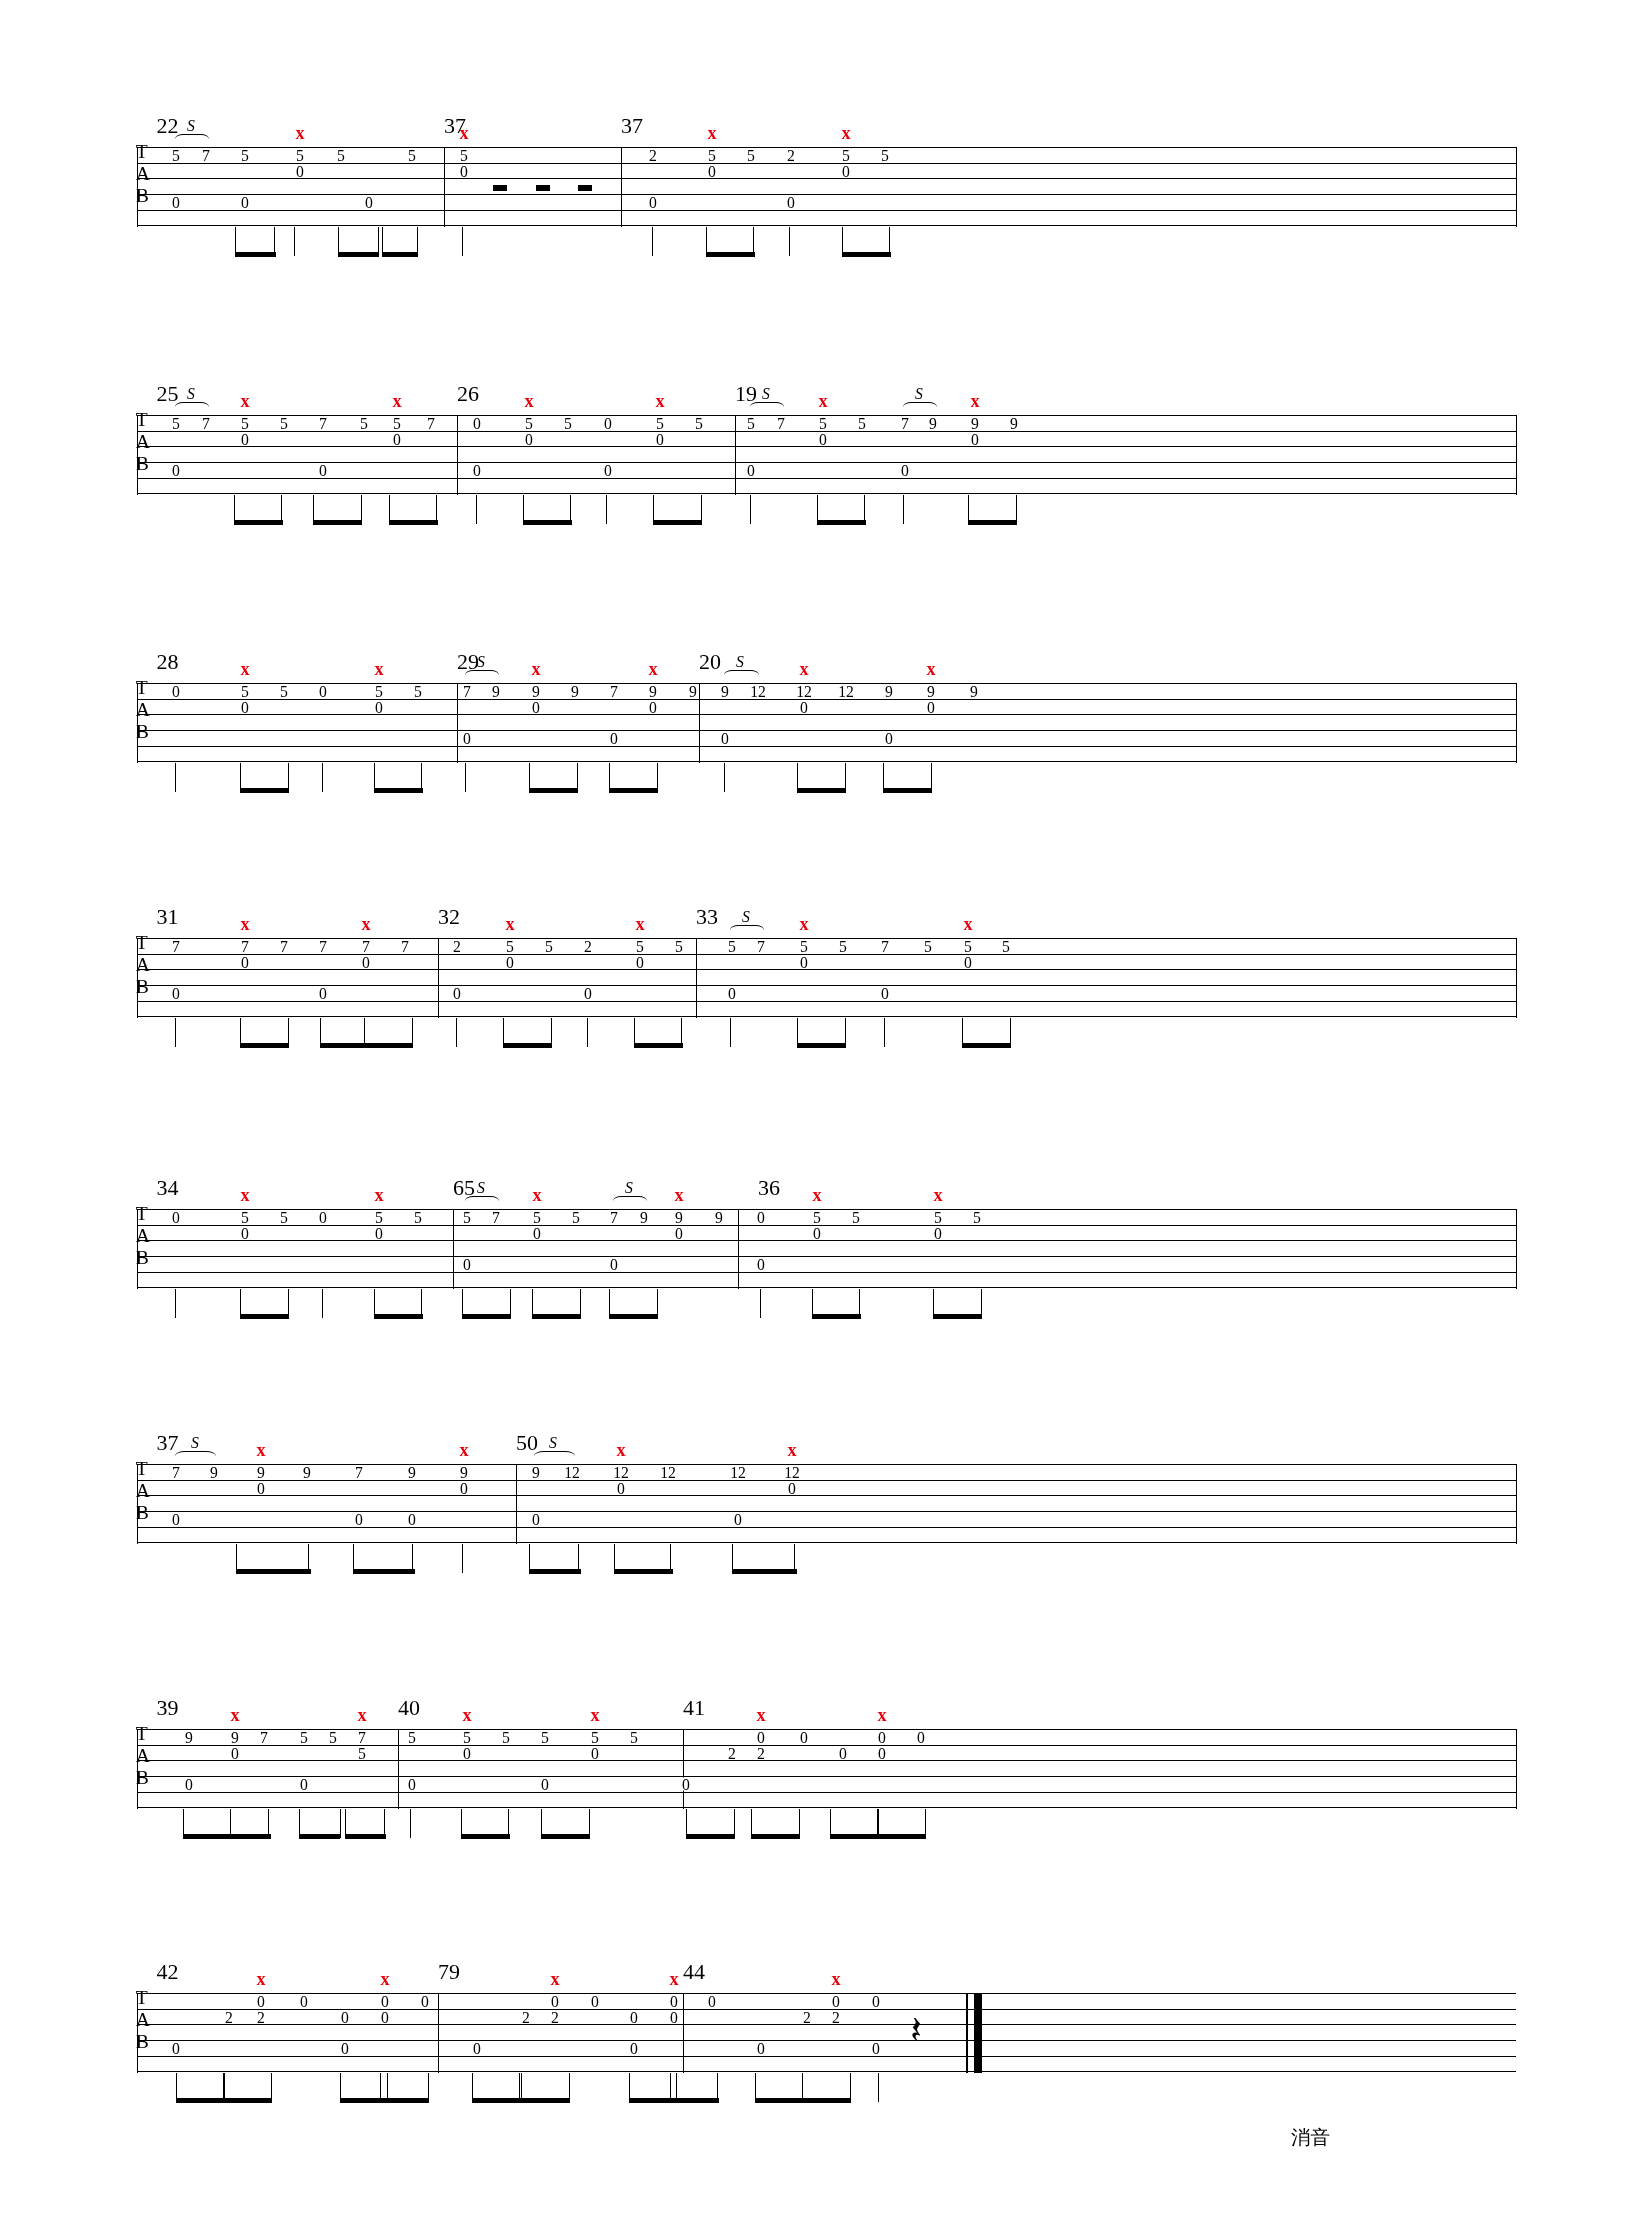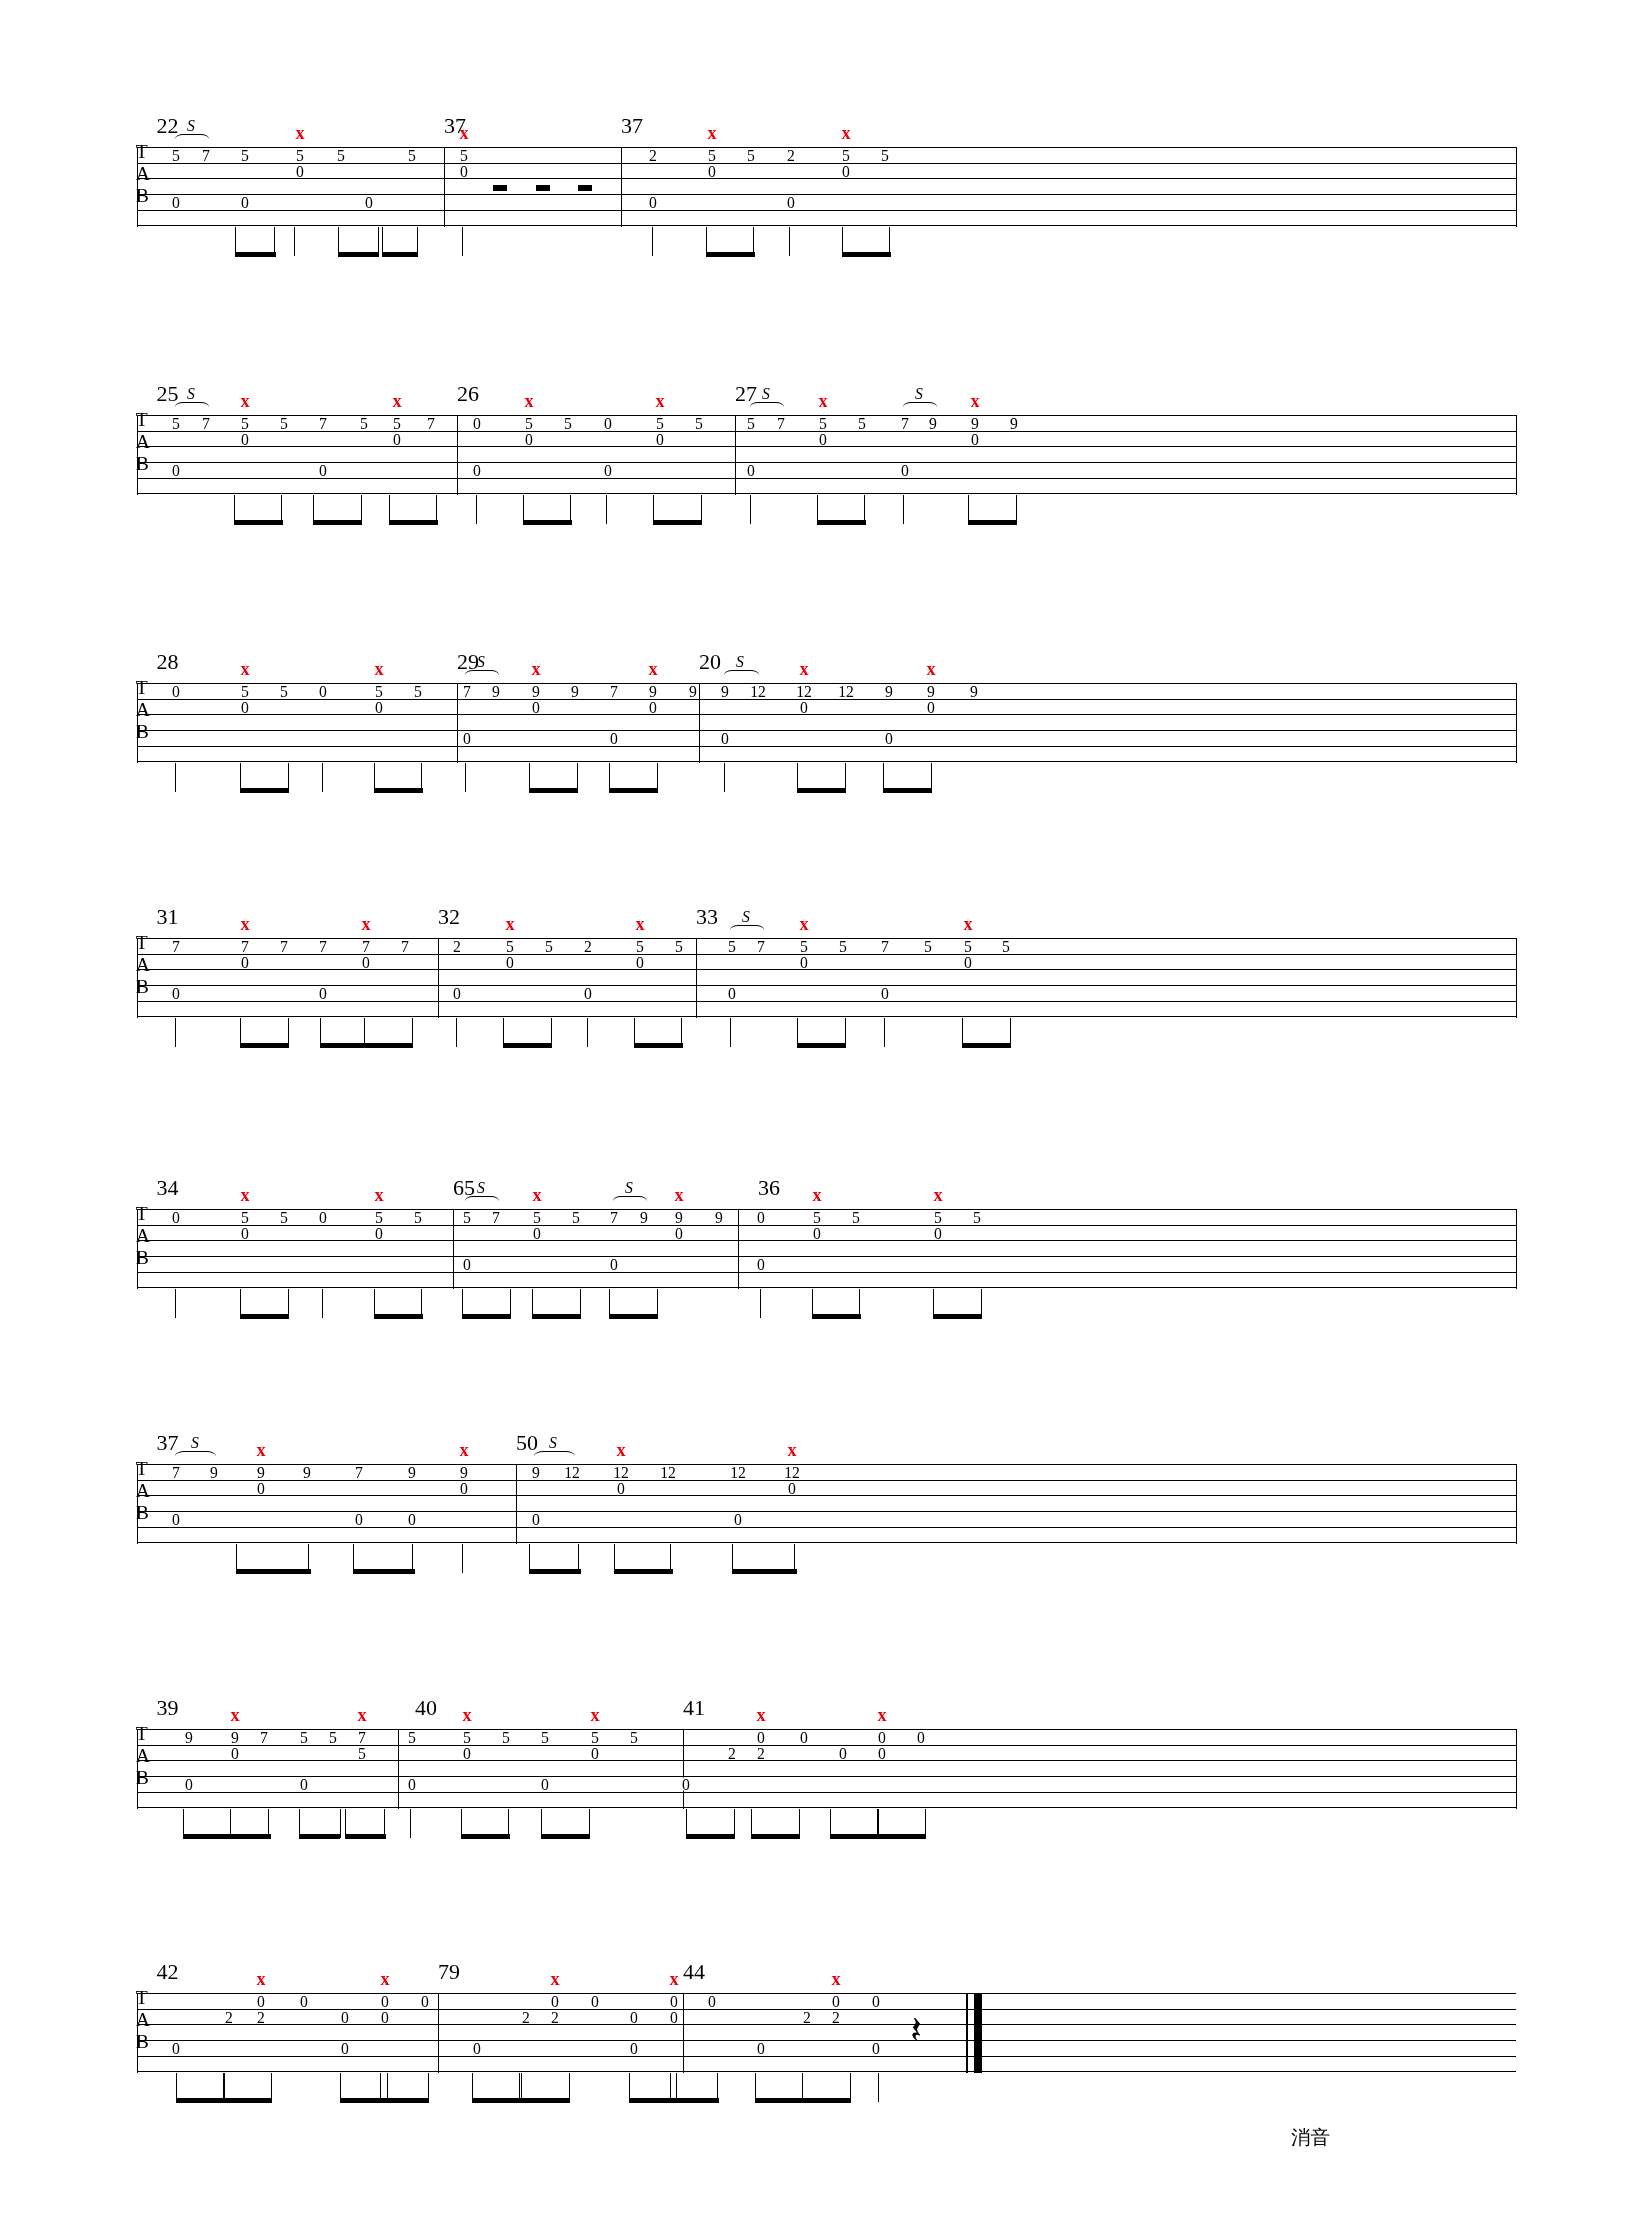--- a/index.html
+++ b/index.html
@@ -234,21 +234,21 @@
         <div>T</div>
         <div>A</div>
         <div>B</div>
       </div>
       <div class="barline" style="left: 0px;"></div>
       <div class="barline" style="left: 320px;"></div>
       <div class="barline" style="left: 598px;"></div>
       <div class="barline" style="left: 1379px;"></div>
       <div class="measnum" style="left: 19.6px;">25</div>
       <div class="measnum" style="left: 320px;">26</div>
-      <div class="measnum" style="left: 598px;">27</div>
+      <div class="measnum" style="left: 598px;">19</div>
       <div class="beam" style="left: 97px; width: 49px; top: 144px;"></div>
       <div class="beam" style="left: 176px; width: 49px; top: 144px;"></div>
       <div class="beam" style="left: 252px; width: 49px; top: 144px;"></div>
       <div class="beam" style="left: 386px; width: 49px; top: 144px;"></div>
       <div class="beam" style="left: 516px; width: 49px; top: 144px;"></div>
       <div class="beam" style="left: 680px; width: 49px; top: 144px;"></div>
       <div class="beam" style="left: 831px; width: 49px; top: 144px;"></div>
       <div class="stem" style="left: 97px; top: 119px; height: 29px;"></div>
       <div class="stem" style="left: 144px; top: 119px; height: 29px;"></div>
       <div class="stem" style="left: 176px; top: 119px; height: 29px;"></div>
@@ -647,21 +647,21 @@
       <div class="tabclef">
         <div>T</div>
         <div>A</div>
         <div>B</div>
       </div>
       <div class="barline" style="left: 0px;"></div>
       <div class="barline" style="left: 261px;"></div>
       <div class="barline" style="left: 546px;"></div>
       <div class="barline" style="left: 1379px;"></div>
       <div class="measnum" style="left: 19.6px;">39</div>
-      <div class="measnum" style="left: 261px; margin-left: 17px;">40</div>
+      <div class="measnum" style="left: 261px;">40</div>
       <div class="measnum" style="left: 546px;">41</div>
       <div class="beam" style="left: 46px; width: 49px; top: 144px;"></div>
       <div class="beam" style="left: 93px; width: 41px; top: 144px;"></div>
       <div class="beam" style="left: 162px; width: 41px; top: 144px;"></div>
       <div class="beam" style="left: 208px; width: 41px; top: 144px;"></div>
       <div class="beam" style="left: 324px; width: 49px; top: 144px;"></div>
       <div class="beam" style="left: 404px; width: 49px; top: 144px;"></div>
       <div class="beam" style="left: 549px; width: 49px; top: 144px;"></div>
       <div class="beam" style="left: 614px; width: 49px; top: 144px;"></div>
       <div class="beam" style="left: 693px; width: 49px; top: 144px;"></div>

